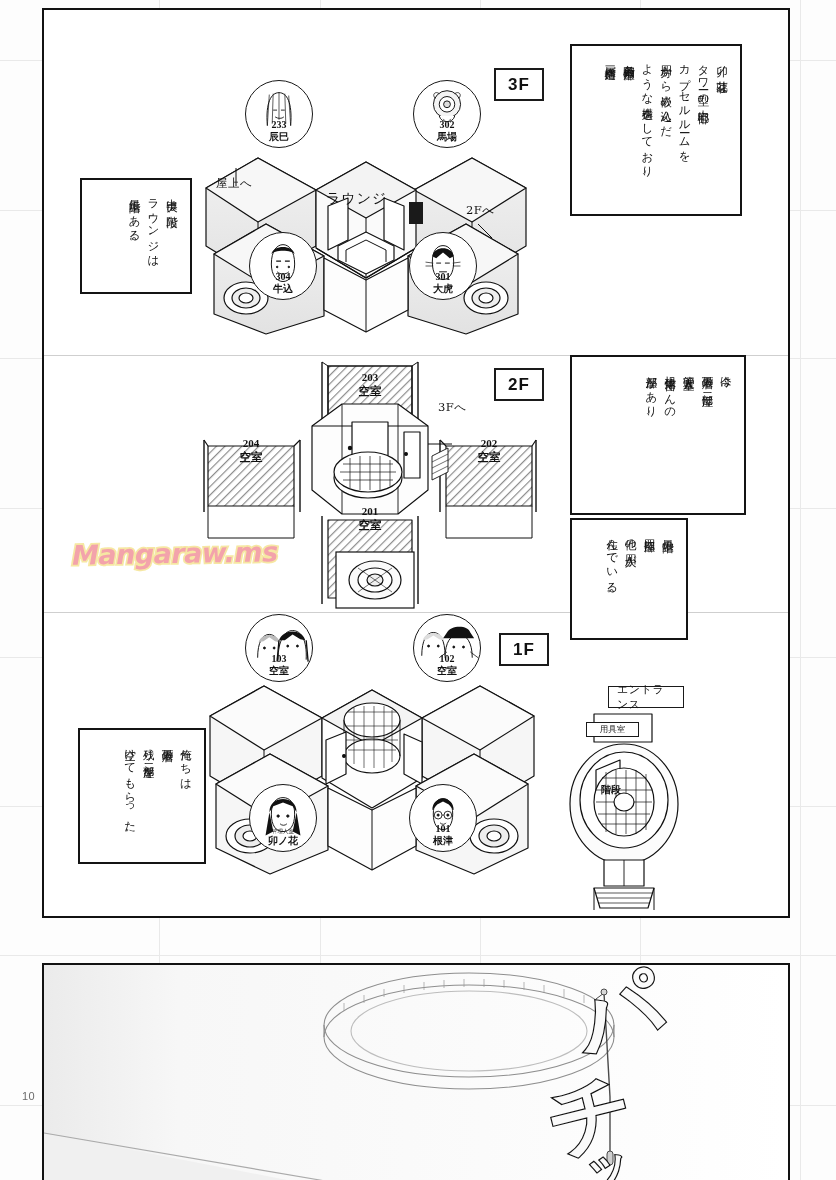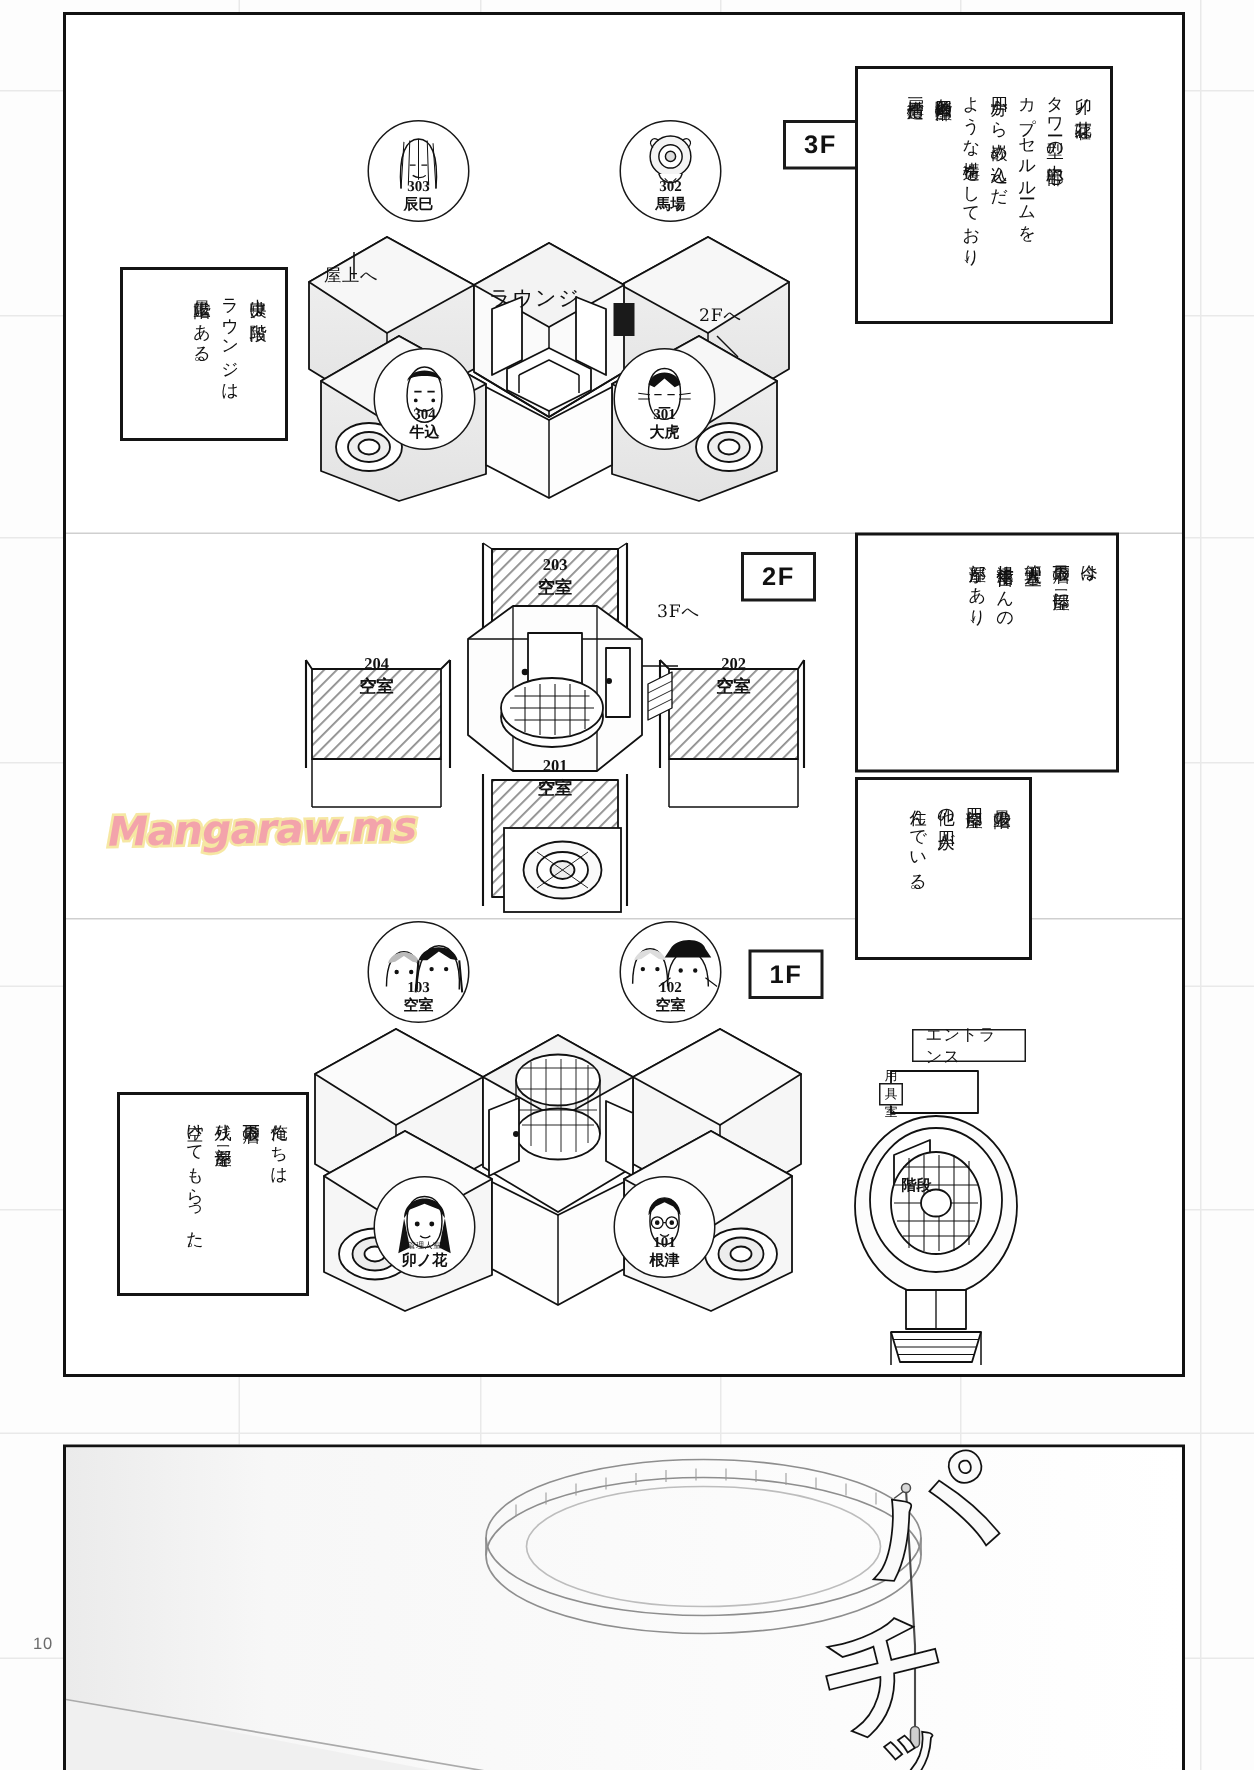--- a/index.html
+++ b/index.html
@@ -150,36 +150,36 @@
 
     <path d="M128 130 L170 152 L212 130 L212 182 L170 204 L128 182 Z" fill="#fdfdfd"></path>
     <path d="M170 152 L170 204" stroke-width="1"></path>
   </g>
 
   <path d="M40 58 L40 40" stroke="#111" stroke-width="1" fill="none"></path>
   <path d="M282 96 L296 110" stroke="#111" stroke-width="1" fill="none"></path>
 </svg>
 </div>
 
-<div class="floor-badge" style="left:494px;top:80px;margin-left:28px;">3F</div>
+<div class="floor-badge" style="left:494px;top:68px;">3F</div>
 
 <div class="maplabel" style="left:216px;top:176px;">屋上へ</div>
 <div class="maplabel big" style="left:326px;top:190px;">ラウンジ</div>
 <div class="maplabel" style="left:466px;top:203px;">2Fへ</div>
 
 <div class="portrait" style="left:245px;top:80px;width:68px;height:68px;">
   <svg class="face" viewBox="0 0 68 68">
     <g stroke="#111" stroke-width="1" fill="none">
       <path d="M22 46 C20 22 26 12 34 12 C42 12 48 22 46 46" fill="#fff"></path>
       <path d="M24 14 L22 46 M28 13 L27 44 M34 12 L34 40 M40 13 L41 44 M44 15 L46 46" stroke-width=".7"></path>
       <path d="M28 30 L32 30 M36 30 L40 30" stroke-width=".9"></path>
       <path d="M30 37 C33 39 37 39 39 37" stroke-width=".9"></path>
     </g>
   </svg>
-  <div class="pnum">303</div>
+  <div class="pnum">233</div>
   <div class="pname">辰巳</div>
 </div>
 
 <div class="portrait" style="left:413px;top:80px;width:68px;height:68px;">
   <svg class="face" viewBox="0 0 68 68">
     <g stroke="#111" stroke-width="1" fill="none">
       <circle cx="34" cy="24" r="14" fill="#f4f4f4"></circle>
       <circle cx="34" cy="24" r="8" fill="#fff"></circle>
       <circle cx="34" cy="24" r="3.5" fill="#ddd"></circle>
       <path d="M22 18 C18 14 22 10 26 13 M46 18 C50 14 46 10 42 13" stroke-width=".8"></path>
@@ -478,21 +478,21 @@
     <rect x="38" y="148" width="40" height="26" fill="#fff"></rect>
     <path d="M58 148 L58 174" stroke-width=".9"></path>
 
     <path d="M28 176 L88 176 L82 196 L34 196 Z" fill="#fff"></path>
     <path d="M30 181 L86 181 M31 186 L85 186 M32 191 L84 191" stroke-width=".7"></path>
     <path d="M28 176 L28 198 M88 176 L88 198" stroke-width="1"></path>
   </g>
 </svg>
 </div>
 
-<div class="boxlabel thin" style="left:586px;top:722px;width:16px;height:15px;">用具室</div>
+<div class="boxlabel thin" style="left:586px;top:722px;width:53px;height:15px;">用具室</div>
 <div class="maplabel mini" style="left:601px;top:783px;font-size:10px;font-weight:700;">階段</div>
 
 <div class="panel" id="panel-bottom"></div>
 
 <div class="art" style="left:44px;top:965px;">
 <svg width="744" height="226" viewBox="0 0 744 226">
   <defs>
     <linearGradient id="wallg" x1="0" y1="0" x2="1" y2="0">
       <stop offset="0%" stop-color="#ebebeb"></stop>
           <stop offset="18%" stop-color="#f7f7f7"></stop>

